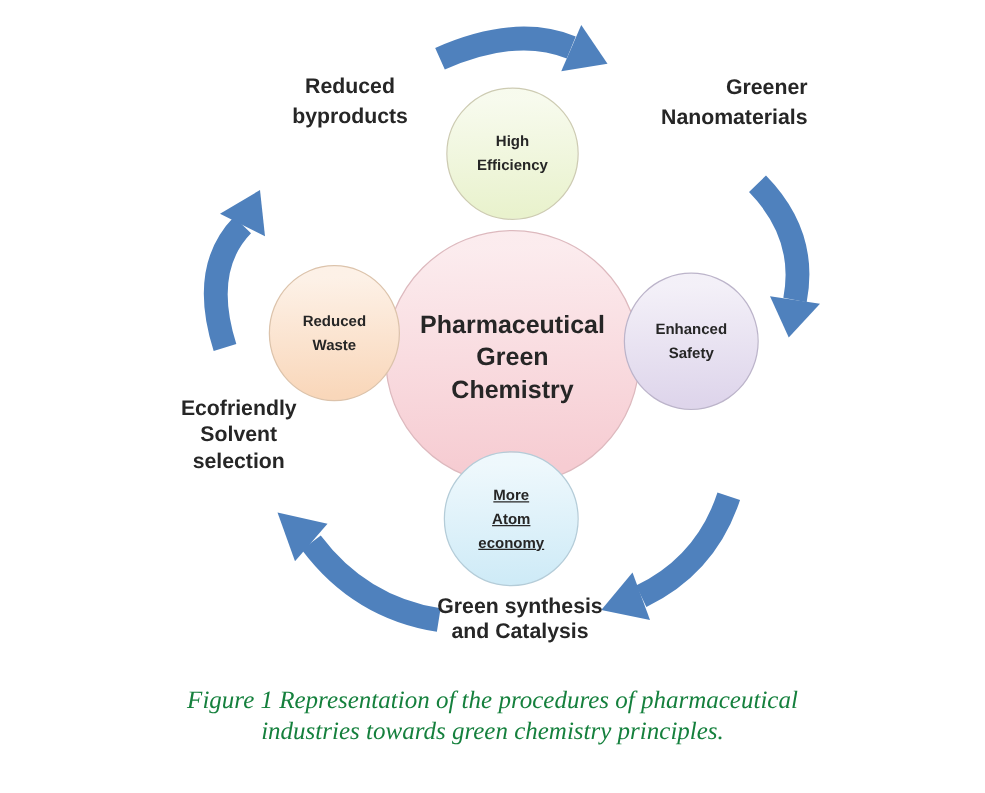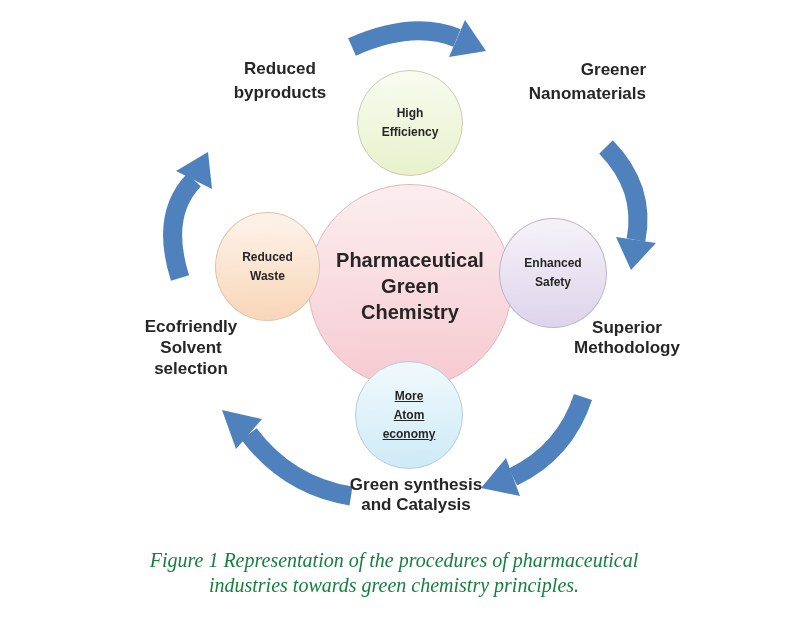--- a/index.html
+++ b/index.html
@@ -118,22 +118,20 @@
   <div class="circle circle-sat circle-bottom">More
 Atom
 economy</div>
 
   <div class="outer-label lbl-tl">Reduced
 byproducts</div>
 
   <div class="outer-label lbl-tr">Greener
 Nanomaterials</div>
 
-  <div class="outer-label lbl-r">Superior
-Methodology</div>
 
   <div class="outer-label lbl-l">Ecofriendly
 Solvent
 selection</div>
 
   <div class="outer-label lbl-b">Green synthesis
 and Catalysis</div>
 
   <div class="caption">Figure 1 Representation of the procedures of pharmaceutical
 industries towards green chemistry principles.</div>

